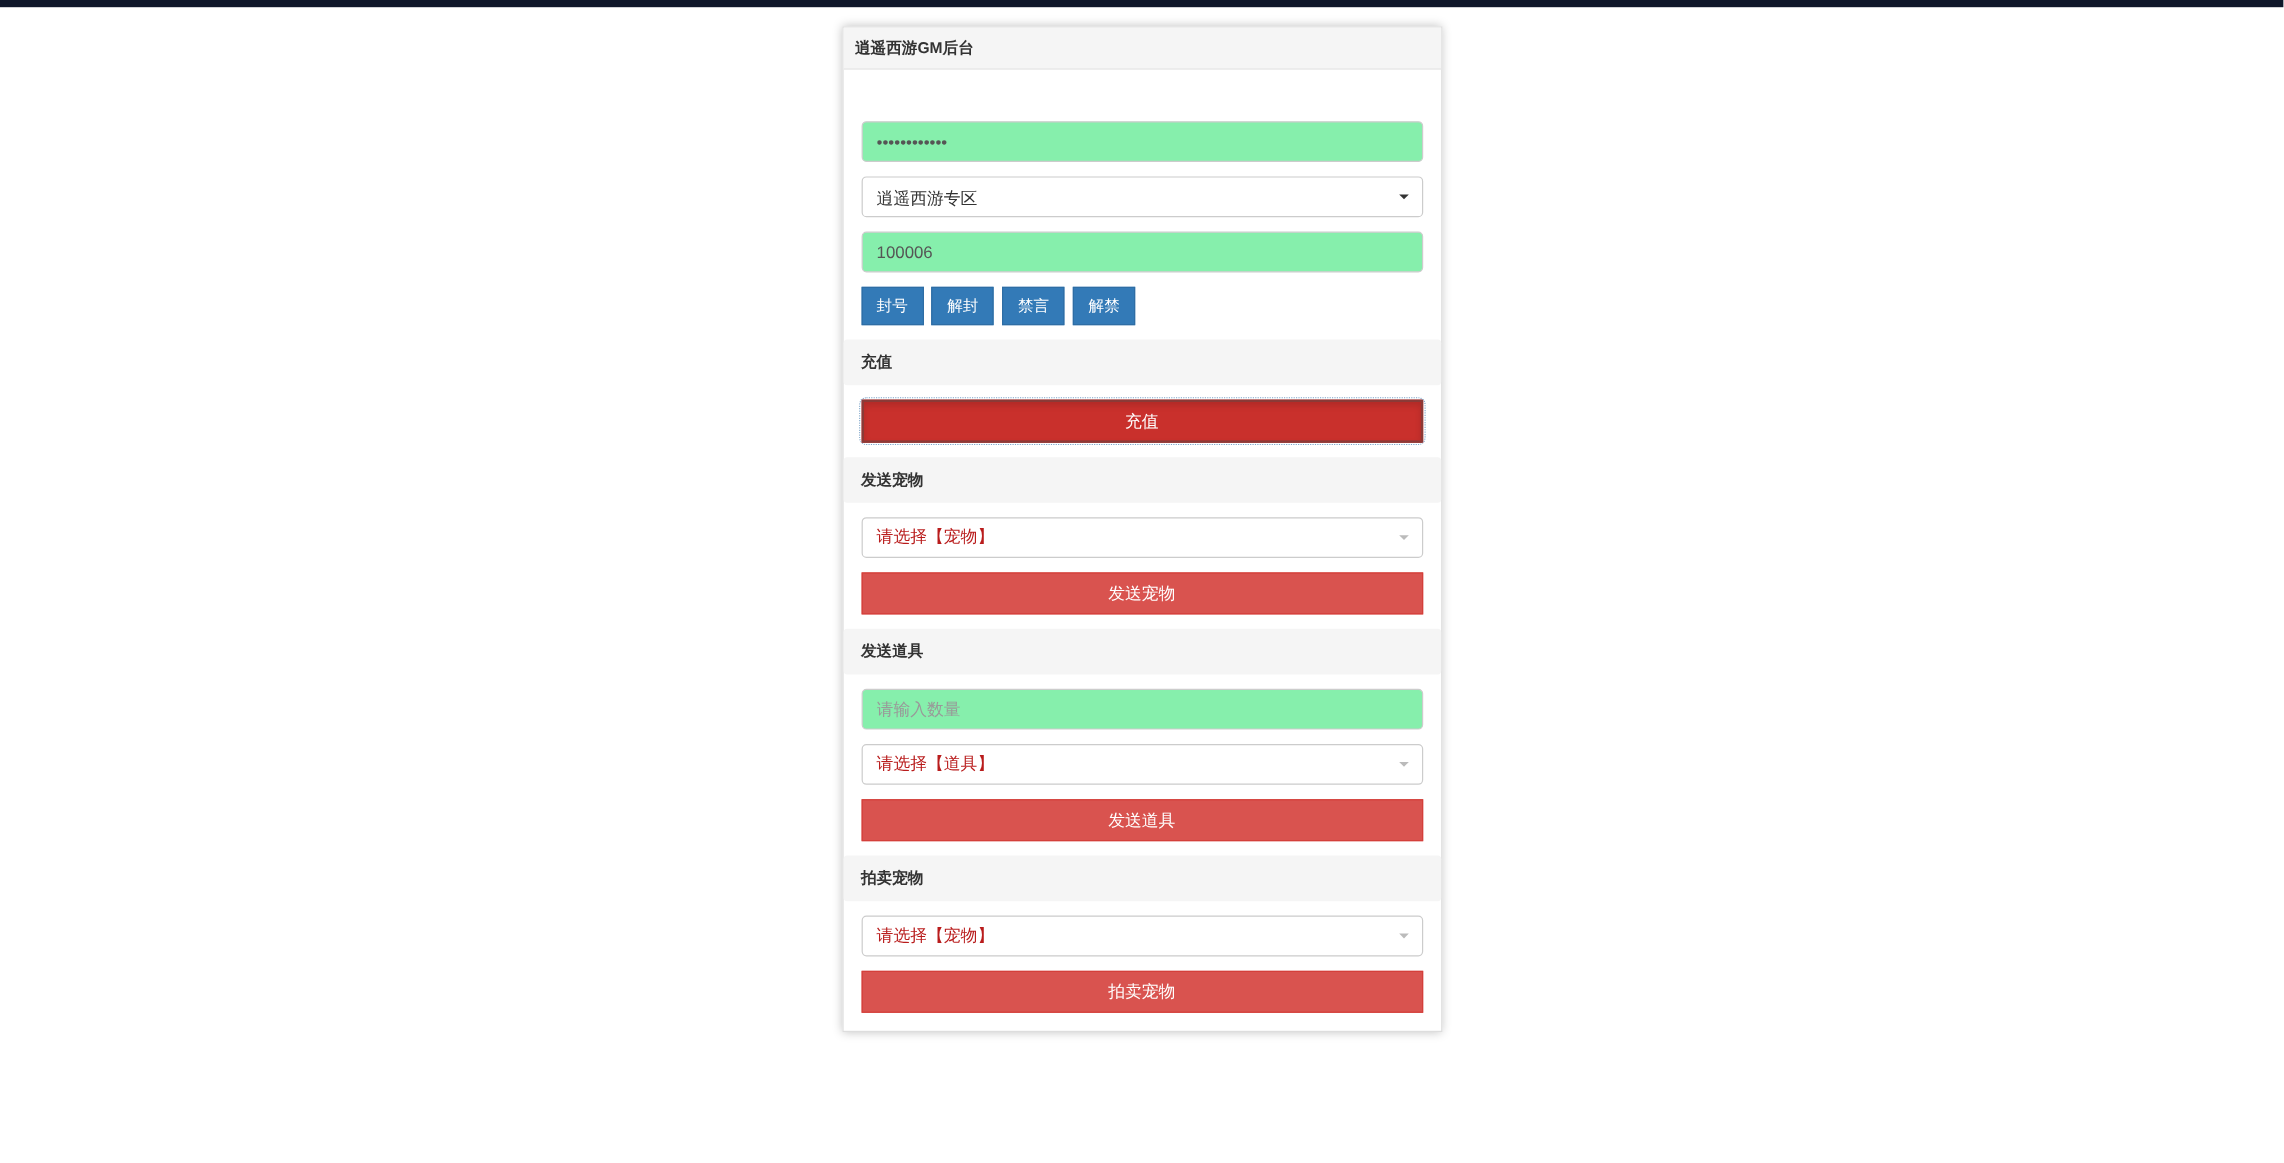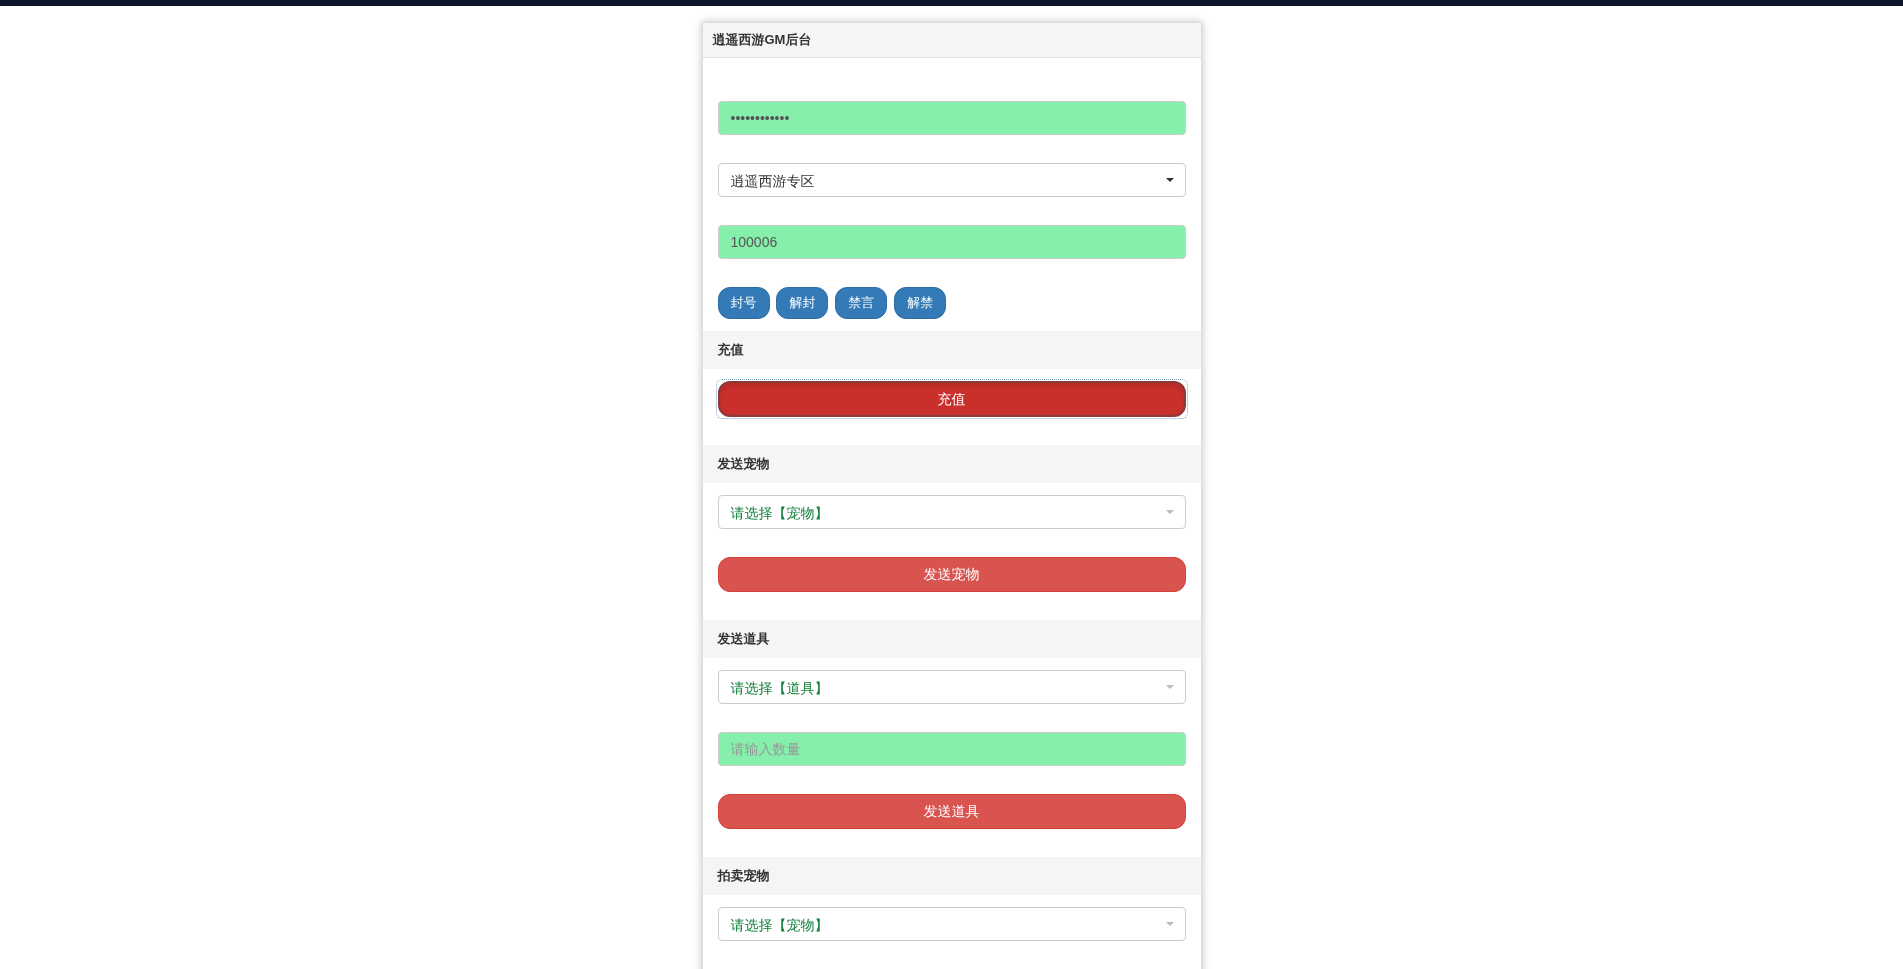--- a/index.html
+++ b/index.html
@@ -27,21 +27,21 @@
       background: #f5f5f5;
       border-bottom: 1px solid #e5e5e5;
       font-weight: bold;
       font-size: 13px;
       color: #333;
     }
     .panel-body {
       padding: 15px 15px 15px 15px;
     }
     .form-group {
-      margin-bottom: 28px;
+      margin-bottom: 12px;
     }
     .form-control {
       width: 100%;
       height: 34px;
       padding: 6px 12px;
       font-size: 14px;
       line-height: 1.42857143;
       color: #555;
       background: #86efac;
       border: 1px solid #ccc;
@@ -57,22 +57,23 @@
       top: 50%;
       transform: translateY(-50%);
       width: 0; height: 0;
       border-left: 4px solid transparent;
       border-right: 4px solid transparent;
       border-top: 4px solid #333;
       pointer-events: none;
     }
     .select-disabled {
       background: #eee;
-      color: #15803d;
+      color: #b91c1c;
       cursor: not-allowed;
+      font-family: Liberation Mono, monospace;
     }
     .select-disabled + .caret, .select-disabled-wrap .caret {
        border-top-color: #bbb;
     }
     .select-box {
       display: block;
       width: 100%;
       height: 34px;
       line-height: 34px;
       padding: 0 24px 0 12px;
@@ -82,21 +83,21 @@
       cursor: pointer;
       white-space: nowrap;
       overflow: hidden;
       text-overflow: ellipsis;
     }
     .btn {
       display: inline-block;
       padding: 7px 12px;
       font-size: 13px;
       line-height: 1.2;
-      border-radius: 12px;
+      border-radius: 0;
       border: 1px solid transparent;
       cursor: pointer;
       color: #fff;
       text-align: center;
     }
     .btn-row .btn { margin-right: 3px; }
     .btn-primary {
       background: #337ab7;
       border-color: #2e6da4;
     }
@@ -178,27 +179,27 @@
           <div class="select-box select-disabled">请选择【宠物】</div>
           <span class="caret"></span>
         </div>
       </div>
       <div class="form-group">
         <button class="btn btn-danger btn-block">发送宠物</button>
       </div>
 
       <div class="section-header">发送道具</div>
       <div class="form-group">
+        <input type="text" class="form-control" placeholder="请输入数量" style="">
+      </div>
+      <div class="form-group">
         <div class="select-wrap select-disabled-wrap">
           <div class="select-box select-disabled">请选择【道具】</div>
           <span class="caret"></span>
         </div>
-      </div>
-      <div class="form-group">
-        <input type="text" class="form-control" placeholder="请输入数量" style="">
       </div>
       <div class="form-group">
         <button class="btn btn-danger btn-block">发送道具</button>
       </div>
 
       <div class="section-header">拍卖宠物</div>
       <div class="form-group">
         <div class="select-wrap select-disabled-wrap">
           <div class="select-box select-disabled">请选择【宠物】</div>
           <span class="caret"></span>

